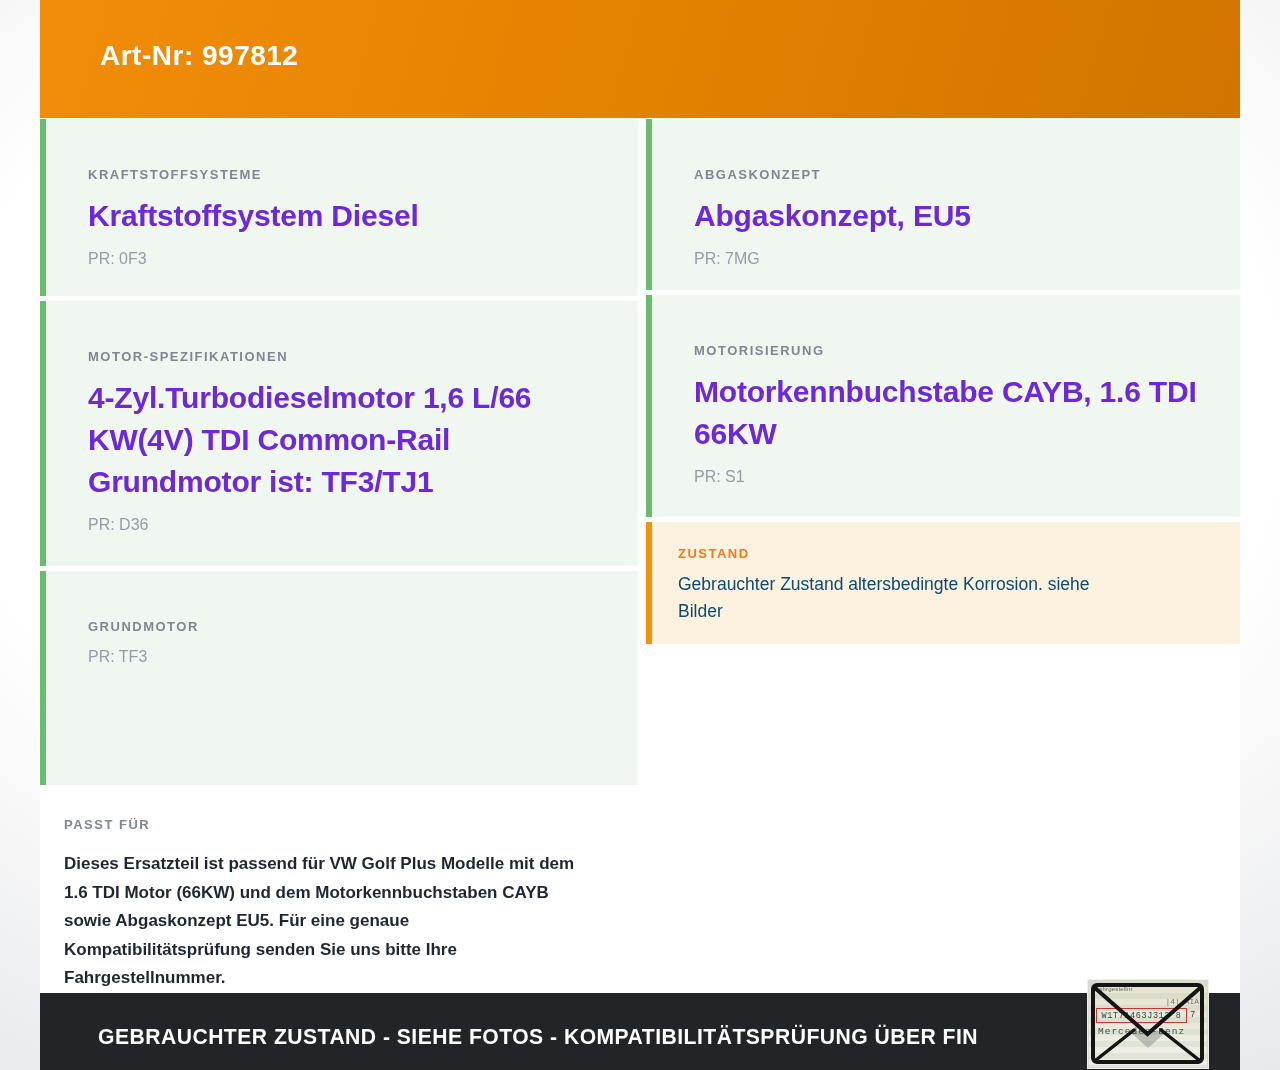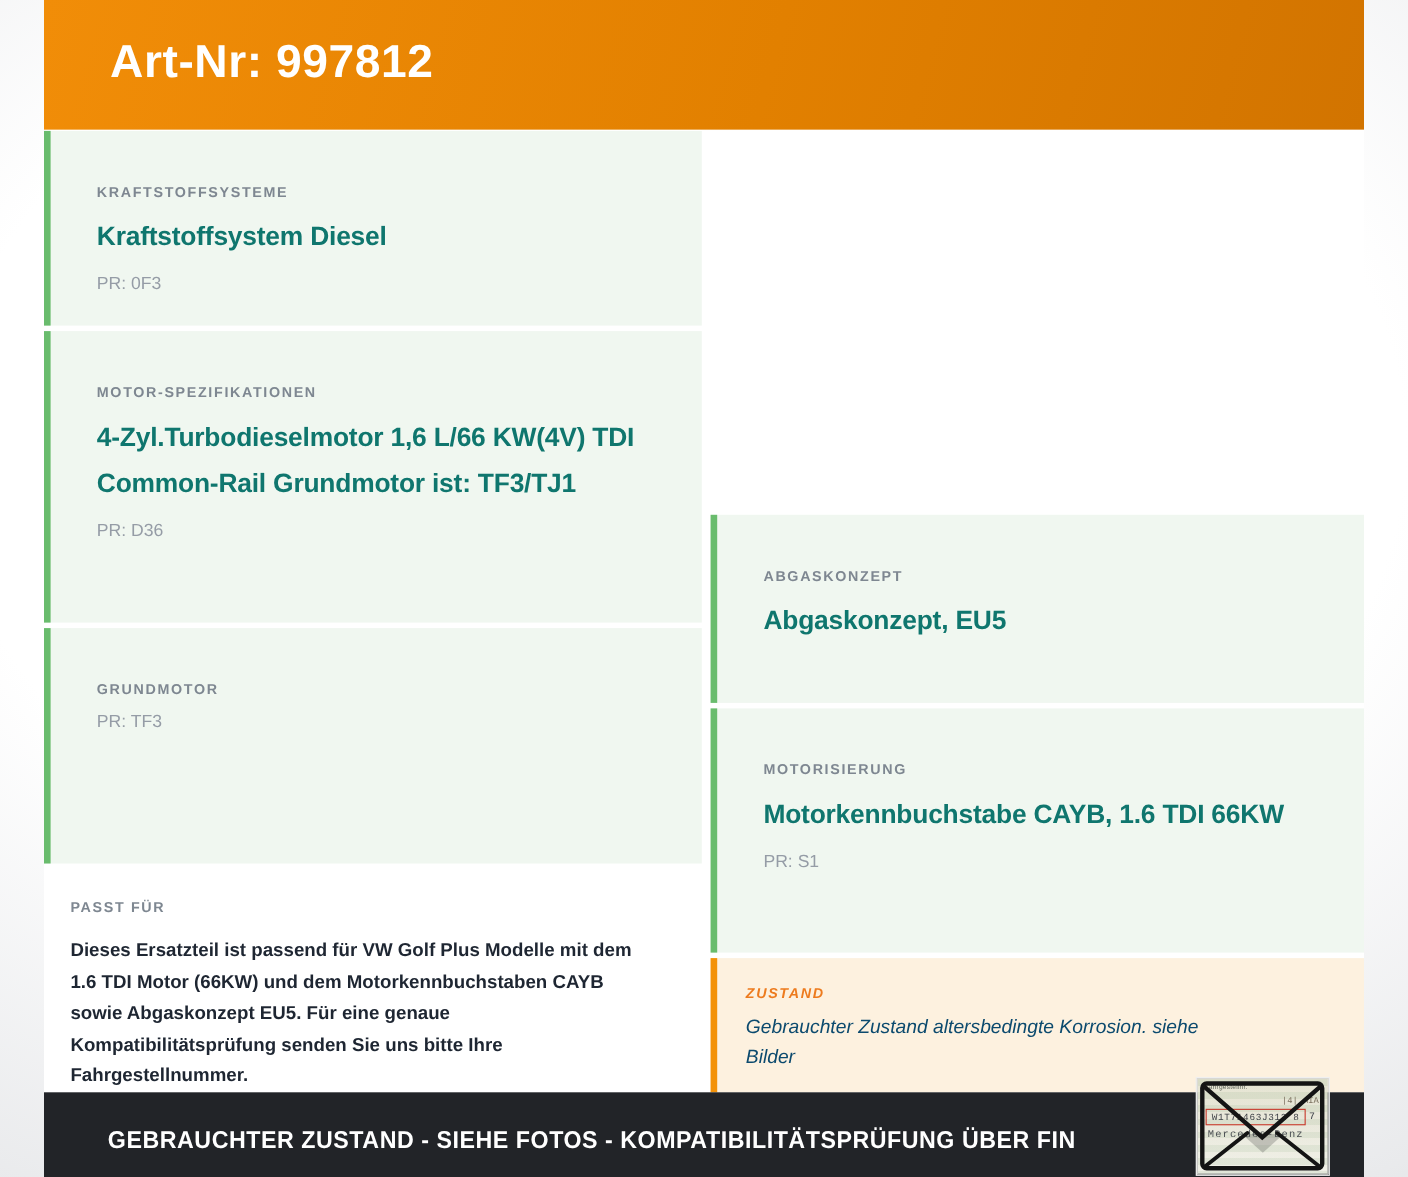--- a/index.html
+++ b/index.html
@@ -17,57 +17,56 @@
     display: flex; flex-direction: column;
   }
   
   .header {
     height: 118px; flex: 0 0 118px;
     background: linear-gradient(105deg, #f18d08 0%, #e28000 55%, #d27400 100%);
     display: flex; align-items: center;
     padding-left: 60px; box-sizing: border-box;
   }
   .header-title {
-    color: #ffffff; font-size: 42px; font-weight: 800;
+    color: #ffffff; font-size: 28px; font-weight: 800;
     letter-spacing: 0.5px; margin-top: -6px;
   }
   
   .content {
     flex: 1 1 auto;
     display: flex; gap: 8px;
     padding-top: 1px; box-sizing: border-box;
     background: #ffffff;
   }
-  .col { display: flex; flex-direction: column; gap: 5px; justify-content: flex-end; }
+  .col { display: flex; flex-direction: column; gap: 5px; }
   .col-left  { flex: 0 0 598px; width: 598px; }
   .col-right { flex: 1 1 auto; }
   .card { box-sizing: border-box; overflow: hidden; }
   .card.green {
     background: #f0f7f0;
     border-left: 6px solid #69bc6d;
     padding: 48px 40px 0 42px;
   }
   .card.orange {
     background: #fdf1df;
     border-left: 6px solid #f39208;
     padding: 24px 30px 0 26px;
-    font-style: italic;
   }
   .card.white {
     background: #ffffff;
     padding: 27px 40px 0 24px;
   }
   .card-label {
     font-size: 13px; font-weight: 700; letter-spacing: 1.5px;
     color: #7e8791; line-height: 16px;
   }
   .card.orange .card-label { color: #ed7b1e; }
   .card-title {
     margin: 12px 0 0 0;
-    font-size: 24px; font-weight: 700; color: #0f766e;
+    font-size: 30px; font-weight: 700; color: #6d28d9;
     line-height: 42px; letter-spacing: -0.2px;
   }
   .card-pr {
     margin-top: 13px;
     font-size: 16px; color: #959ca6; line-height: 18px;
   }
   .card-body-condition {
     margin-top: 9px; max-width: 460px;
     font-size: 17.5px; font-weight: 500; color: #0c4a6e; line-height: 27px;
   }
@@ -176,20 +175,21 @@
         <div class="card-body-fit">Dieses Ersatzteil ist passend für VW Golf Plus Modelle mit dem 1.6 TDI Motor (66KW) und dem Motorkennbuchstaben CAYB sowie Abgaskonzept EU5. Für eine genaue Kompatibilitätsprüfung senden Sie uns bitte Ihre Fahrgestellnummer.</div>
       </section>
 
     </div>
 
     <div class="col col-right">
 
       <section class="card green h-171">
         <div class="card-label">ABGASKONZEPT</div>
         <h2 class="card-title">Abgaskonzept, EU5</h2>
+        <div class="card-pr">PR: 7MG</div>
       </section>
 
       <section class="card green h-222">
         <div class="card-label">MOTORISIERUNG</div>
         <h2 class="card-title">Motorkennbuchstabe CAYB, 1.6 TDI 66KW</h2>
         <div class="card-pr">PR: S1</div>
       </section>
 
       <section class="card orange h-122">
         <div class="card-label">ZUSTAND</div>

